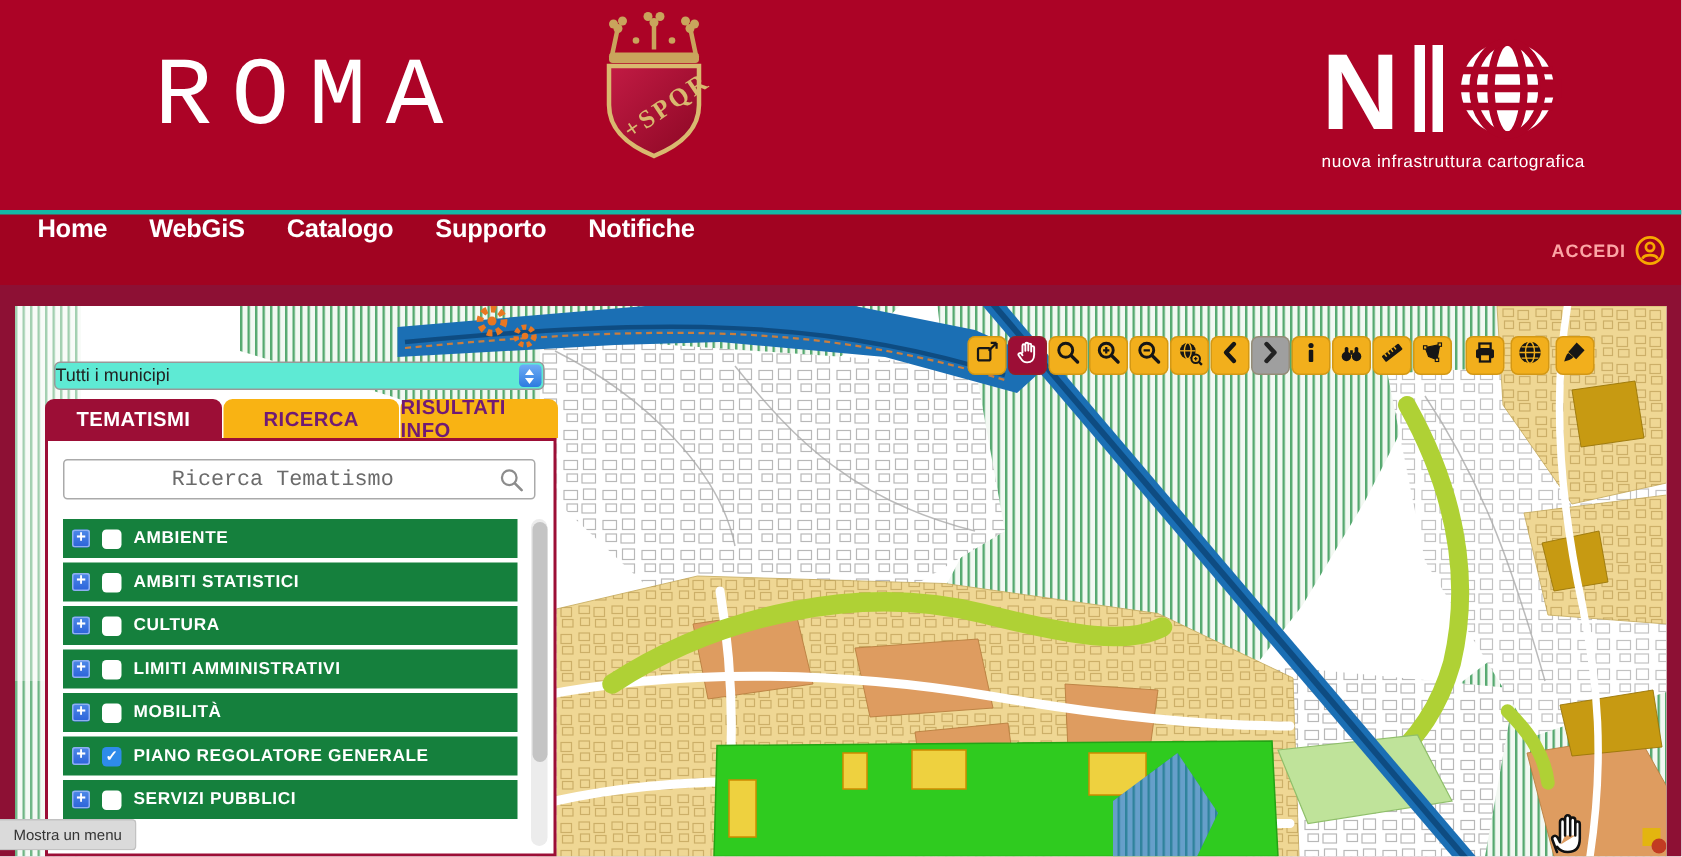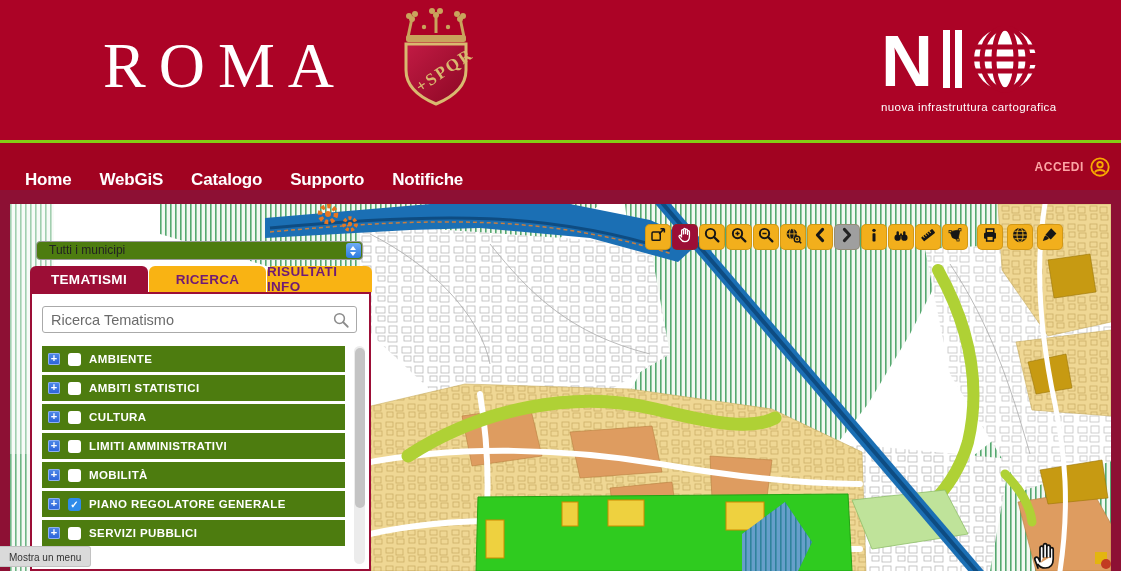--- a/index.html
+++ b/index.html
@@ -1,29 +1,29 @@
 <!DOCTYPE html>
 <html><head>
 <meta charset="utf-8">
 <style>
   * { margin:0; padding:0; box-sizing:border-box; }
   html,body { width:1121px; height:571px; overflow:hidden; }
   body { position:relative; font-family:"Liberation Sans", sans-serif; background:#fff; }
 
   
   .header { position:absolute; left:0; top:0; width:1121px; height:140px; background:#AC0326; }
-  .wordmark { position:absolute; left:103px; top:14px; font-family:Liberation Serif, serif;
+  .wordmark { position:absolute; left:103px; top:14px; font-family:Liberation Mono, monospace;
               font-size:64px; line-height:104px; color:#fff; letter-spacing:13px; font-weight:400; }
   .crest { position:absolute; left:394px; top:5px; }
   .nic { position:absolute; left:881px; top:26px; width:180px; }
   .nic-sub { color:#fff; font-size:11.5px; letter-spacing:0.4px; margin-top:3px; }
 
   
   .nav { position:absolute; left:0; top:140px; width:1121px; height:50px; background:#A10321;
-         border-top:3px solid #84cc16; display:flex; align-items:flex-end; }
+         border-top:3px solid #14b8a6; display:flex; align-items:flex-start; }
   .nav-items { display:flex; gap:28px; padding-left:25px; }
   .nav-item { color:#fff; font-size:17px; font-weight:bold; letter-spacing:-0.2px; cursor:pointer; }
   .login { position:absolute; right:10px; top:0; height:100%; display:flex; align-items:center; gap:5px; cursor:pointer; }
   .login-label { color:#fca5a5; font-size:12px; font-weight:bold; letter-spacing:0.6px; }
 
   
   .map-frame { position:absolute; left:0; top:190px; width:1121px; height:381px; background:#8D1034; }
   .map-area { position:absolute; left:10px; top:14px; width:1101px; height:367px; background:#fff; overflow:hidden; }
 
   
@@ -31,47 +31,47 @@
   .tb1 { left:645px; top:224px; }
   .tb2 { left:977px; top:224px; }
   .tool-btn { width:26px; height:26px; margin-right:1px; border-radius:5px; background:#F2AF1C;
               display:flex; align-items:center; justify-content:center; color:#161616; cursor:pointer;
               box-shadow:0 0 0 1px rgba(120,85,0,.25) inset; }
   .tb2 .tool-btn { margin-right:4px; }
   .tool-btn.active { background:#9C0E36; color:#fff; }
   .tool-btn.disabled { background:#9F9F9F; color:#222; }
 
   
-  .muni-select { position:absolute; left:36px; top:241px; width:327px; height:19px; background:#4d7c0f;
+  .muni-select { position:absolute; left:36px; top:241px; width:327px; height:19px; background:#5eead4;
                  border:1px solid #999; border-radius:4px; z-index:7; cursor:pointer;
-                 font-size:12px; color:#222; line-height:17px; padding-left:12px; }
+                 font-size:12px; color:#222; line-height:17px; padding-left:0; }
   .stepper { position:absolute; right:1px; top:1px; width:15px; height:15px; border-radius:3px;
              background:linear-gradient(#6FACF5,#2D7BE0); }
   .stepper:before, .stepper:after { content:""; position:absolute; left:4px; border-left:3.5px solid transparent;
              border-right:3.5px solid transparent; }
   .stepper:before { top:2.5px; border-bottom:4px solid #fff; }
   .stepper:after { bottom:2.5px; border-top:4px solid #fff; }
 
   .tabs { position:absolute; left:30px; top:266px; display:flex; z-index:7; }
   .tab { height:26px; border-radius:6px 6px 0 0; margin-right:1px; display:flex; align-items:center;
          justify-content:center; font-size:13.5px; font-weight:bold; letter-spacing:0.3px;
          background:#F9B313; color:#701a75; cursor:pointer; }
   .tab.active { background:#9C0E36; color:#fff; }
   .tab:nth-child(1){ width:118px; } .tab:nth-child(2){ width:117px; } .tab:nth-child(3){ width:105px; }
 
   .panel-body { position:absolute; left:30px; top:292px; width:341px; height:279px; background:#fff;
                 border:2px solid #9C0E36; z-index:6; overflow:hidden; }
   .search-wrap { position:absolute; left:10px; top:12px; width:315px; height:27px; }
   .search-input { width:100%; height:100%; border:1px solid #AAA; border-radius:3px; font-size:14.5px;
-                  color:#555; padding:0 30px 0 8px; font-family:Liberation Sans, sans-serif; }
+                  color:#555; padding:0 30px 0 8px; font-family:Liberation Mono, monospace;text-align:center; }
   .search-input::placeholder { color:#6B6B6B; opacity:1; }
   .search-icon { position:absolute; right:7px; top:5px; }
 
   .layer-list { position:absolute; left:10px; top:52px; width:303px; }
-  .layer-row { height:26px; margin-bottom:3px; background:#4d7c0f; display:flex; align-items:center;
+  .layer-row { height:26px; margin-bottom:3px; background:#15803d; display:flex; align-items:center;
                padding-left:6px; gap:8px; cursor:pointer; }
   .plus-box { width:12px; height:12px; border-radius:2px; background:linear-gradient(#4F8AE8,#2B62D9);
               box-shadow:0 0 0 1px #8FB0F0 inset; color:#fff; font-size:11px; line-height:11px;
               text-align:center; font-weight:bold; cursor:pointer; flex:0 0 auto; }
   .plus-box:before { content:"+"; }
   .checkbox { width:13px; height:13px; border-radius:3px; background:#fff; flex:0 0 auto; cursor:pointer;
               display:flex; align-items:center; justify-content:center; }
   .checkbox.checked { background:#2E8BEA; color:#fff; font-size:10px; font-weight:bold; }
   .checkbox.checked:before { content:"✓"; }
   .layer-label { color:#fff; font-size:11.5px; font-weight:bold; letter-spacing:0.4px; }

